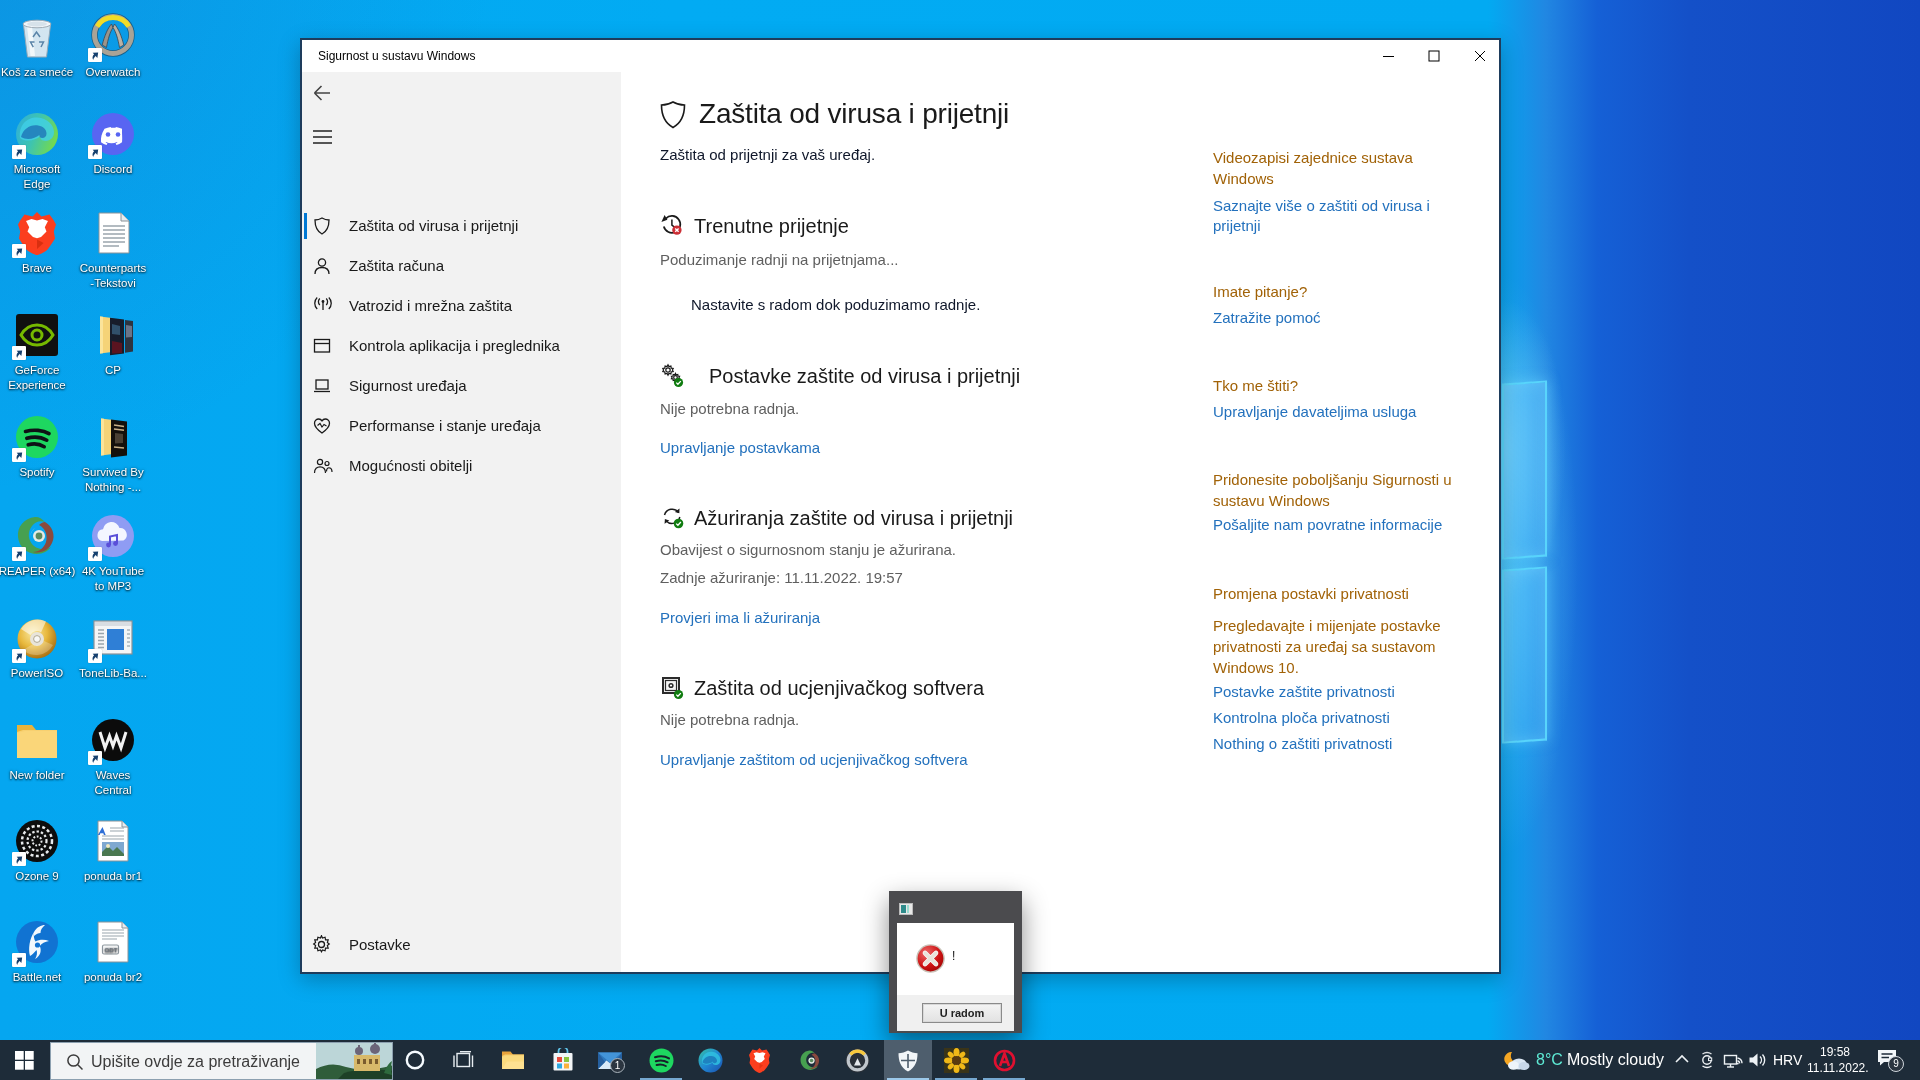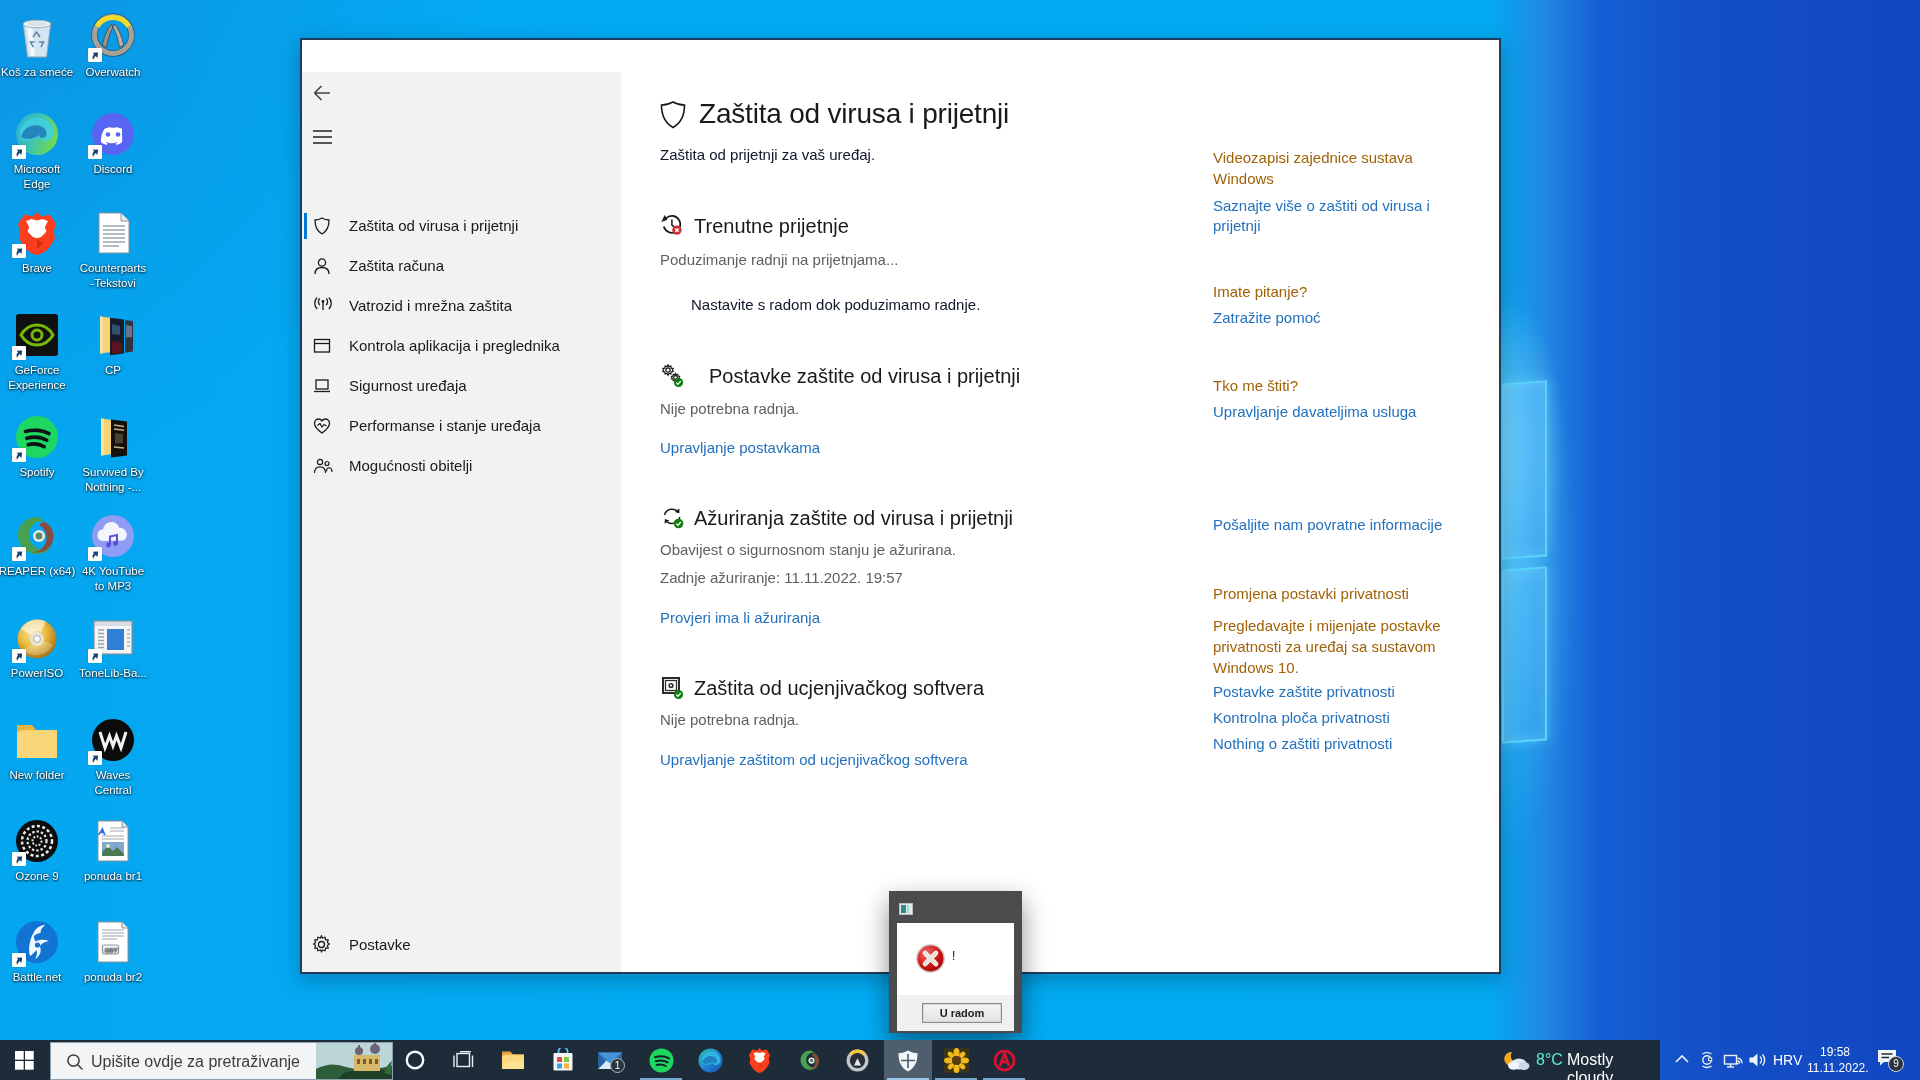--- a/index.html
+++ b/index.html
@@ -50,21 +50,21 @@
 
 
 #dlg { position:absolute; left:889px; top:891px; width:133px; height:142px; background:#4b4b4e;
   box-shadow:0 10px 24px rgba(0,0,0,0.45); }
 #dlg .inner { position:absolute; left:8px; top:32px; right:8px; height:72px; background:#fff; }
 #dlg .foot { position:absolute; left:8px; top:104px; right:8px; height:36px; background:#f0f0f0; }
 #dlg .btn { position:absolute; left:25px; top:8px; width:80px; height:20px; background:linear-gradient(#f4f4f4,#e2e2e2);
   border:1px solid #8a8a8a; box-shadow:0 0 0 1px #d8d8d8 inset; font-size:11px; font-weight:bold; color:#222;
   text-align:center; line-height:18px; }
 
-#taskbar { position:absolute; left:0; top:1040px; width:1660px; height:40px; background:#1e2c39; }
+#taskbar { position:absolute; left:0; top:1040px; width:1920px; height:40px; background:#1e2c39; }
 .tcell { position:absolute; top:0; width:48px; height:40px; }
 .uline { position:absolute; bottom:0; left:3px; right:3px; height:2px; background:#76a8d0; }
 </style>
 </head>
 <body>
 <div id="pane1" class="pane"></div>
 <div id="pane2" class="pane"></div>
 
 <div id="desktop-icons">
 
@@ -419,20 +419,32 @@
           </g>
           <rect x="13.5" y="27" width="16" height="9" rx="1.5" fill="#fbfcfd" stroke="#9099a0" stroke-width="1.2"></rect>
           <text x="15.5" y="34" font-family="Liberation Sans" font-size="6.2" font-weight="bold" fill="#707880">ODT</text>
         </svg>
       </div>
     <div class="cap">ponuda br2</div>
   </div>
 </div>
 
 <div id="win">
+  <div id="titlebar">
+    <div class="t">Sigurnost u sustavu Windows</div>
+    <div class="wbtn" style="left:1063px;"><svg width="46" height="32">
+          <rect x="18" y="16" width="11" height="1" fill="#000"></rect>
+        </svg></div>
+    <div class="wbtn" style="left:1109px;"><svg width="46" height="32">
+          <rect x="18" y="11" width="10" height="10" fill="none" stroke="#000" stroke-width="1"></rect>
+        </svg></div>
+    <div class="wbtn" style="left:1155px;"><svg width="46" height="32">
+          <path d="M18 11 L28 21 M28 11 L18 21" stroke="#000" stroke-width="1"></path>
+        </svg></div>
+  </div>
   <div id="sidebar">
 
     <svg class="abs" style="left:10px;top:11px;" width="20" height="20" viewBox="0 0 20 20">
         <path d="M2.5 10 H18 M2.5 10 L9.5 3 M2.5 10 L9.5 17" stroke="#444" stroke-width="1.6" fill="none"></path>
       </svg>
 
     <svg class="abs" style="left:11px;top:57px;" width="20" height="16" viewBox="0 0 20 16">
         <path d="M0 2 H19 M0 8 H19 M0 14 H19" stroke="#222" stroke-width="1.7"></path>
       </svg>
     <div class="mi" style="top:134px;">
@@ -555,20 +567,21 @@
     <div class="abs sechead" style="left:73px;top:605px;">Zaštita od ucjenjivačkog softvera</div>
     <div class="abs gray" style="left:39px;top:639px;font-size:15px;">Nije potrebna radnja.</div>
     <a class="abs lnk" style="left:39px;top:679px;font-size:15px;" href="#">Upravljanje zaštitom od ucjenjivačkog softvera</a>
 
     <div class="abs rc-head" style="left:592px;top:75px;">Videozapisi zajednice sustava<br>Windows</div>
     <a class="abs lnk rc-link" style="left:592px;top:124px;" href="#">Saznajte više o zaštiti od virusa i<br>prijetnji</a>
     <div class="abs rc-head" style="left:592px;top:209px;">Imate pitanje?</div>
     <a class="abs lnk rc-link" style="left:592px;top:236px;" href="#">Zatražite pomoć</a>
     <div class="abs rc-head" style="left:592px;top:303px;">Tko me štiti?</div>
     <a class="abs lnk rc-link" style="left:592px;top:330px;" href="#">Upravljanje davateljima usluga</a>
+    <div class="abs rc-head" style="left:592px;top:397px;">Pridonesite poboljšanju Sigurnosti u<br>sustavu Windows</div>
     <a class="abs lnk rc-link" style="left:592px;top:443px;" href="#">Pošaljite nam povratne informacije</a>
     <div class="abs rc-head" style="left:592px;top:511px;">Promjena postavki privatnosti</div>
     <div class="abs rc-head" style="left:592px;top:543px;">Pregledavajte i mijenjate postavke<br>privatnosti za uređaj sa sustavom<br>Windows 10.</div>
     <a class="abs lnk rc-link" style="left:592px;top:610px;" href="#">Postavke zaštite privatnosti</a>
     <a class="abs lnk rc-link" style="left:592px;top:636px;" href="#">Kontrolna ploča privatnosti</a>
     <a class="abs lnk rc-link" style="left:592px;top:662px;" href="#">Nothing o zaštiti privatnosti</a>
   </div>
 </div>
 
 <div id="dlg">

